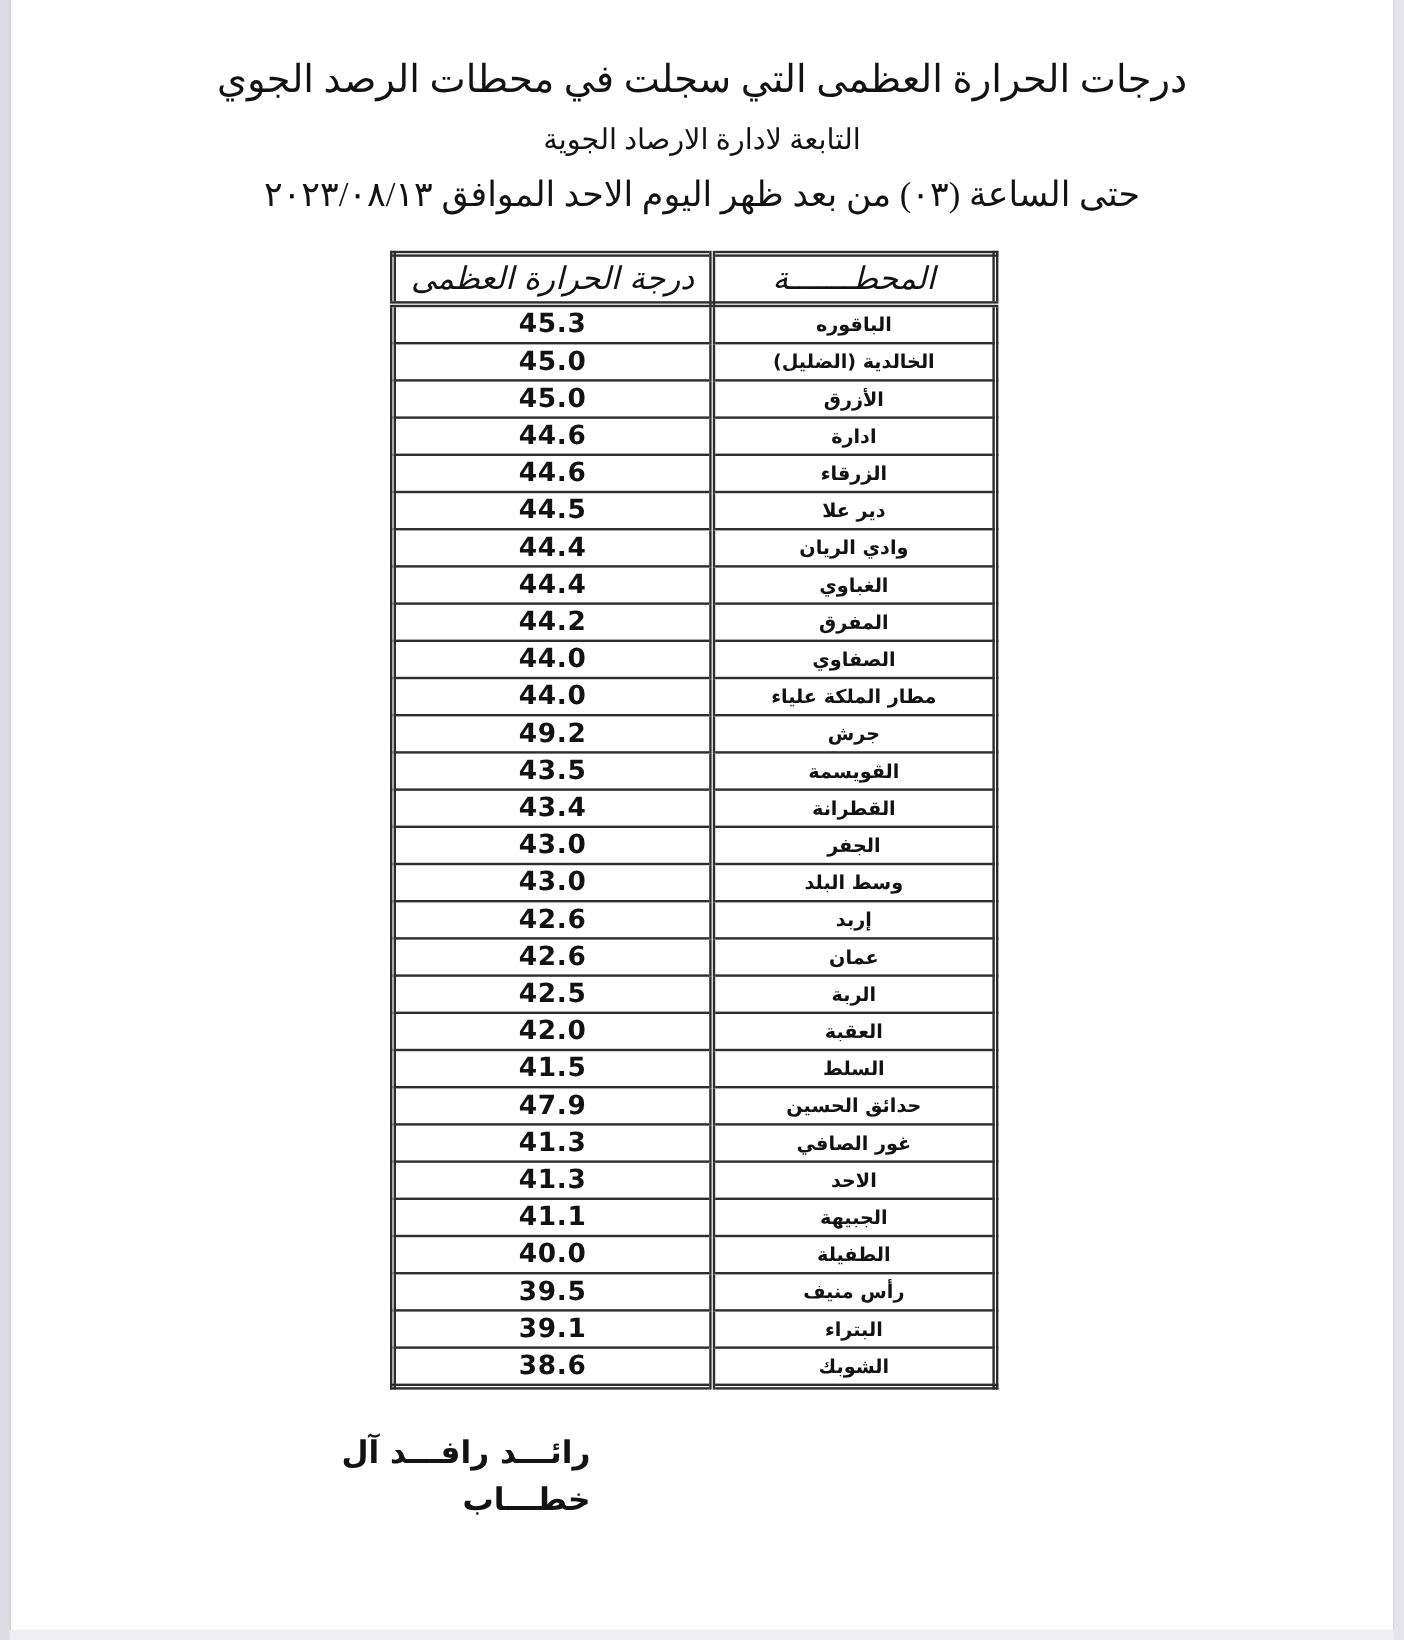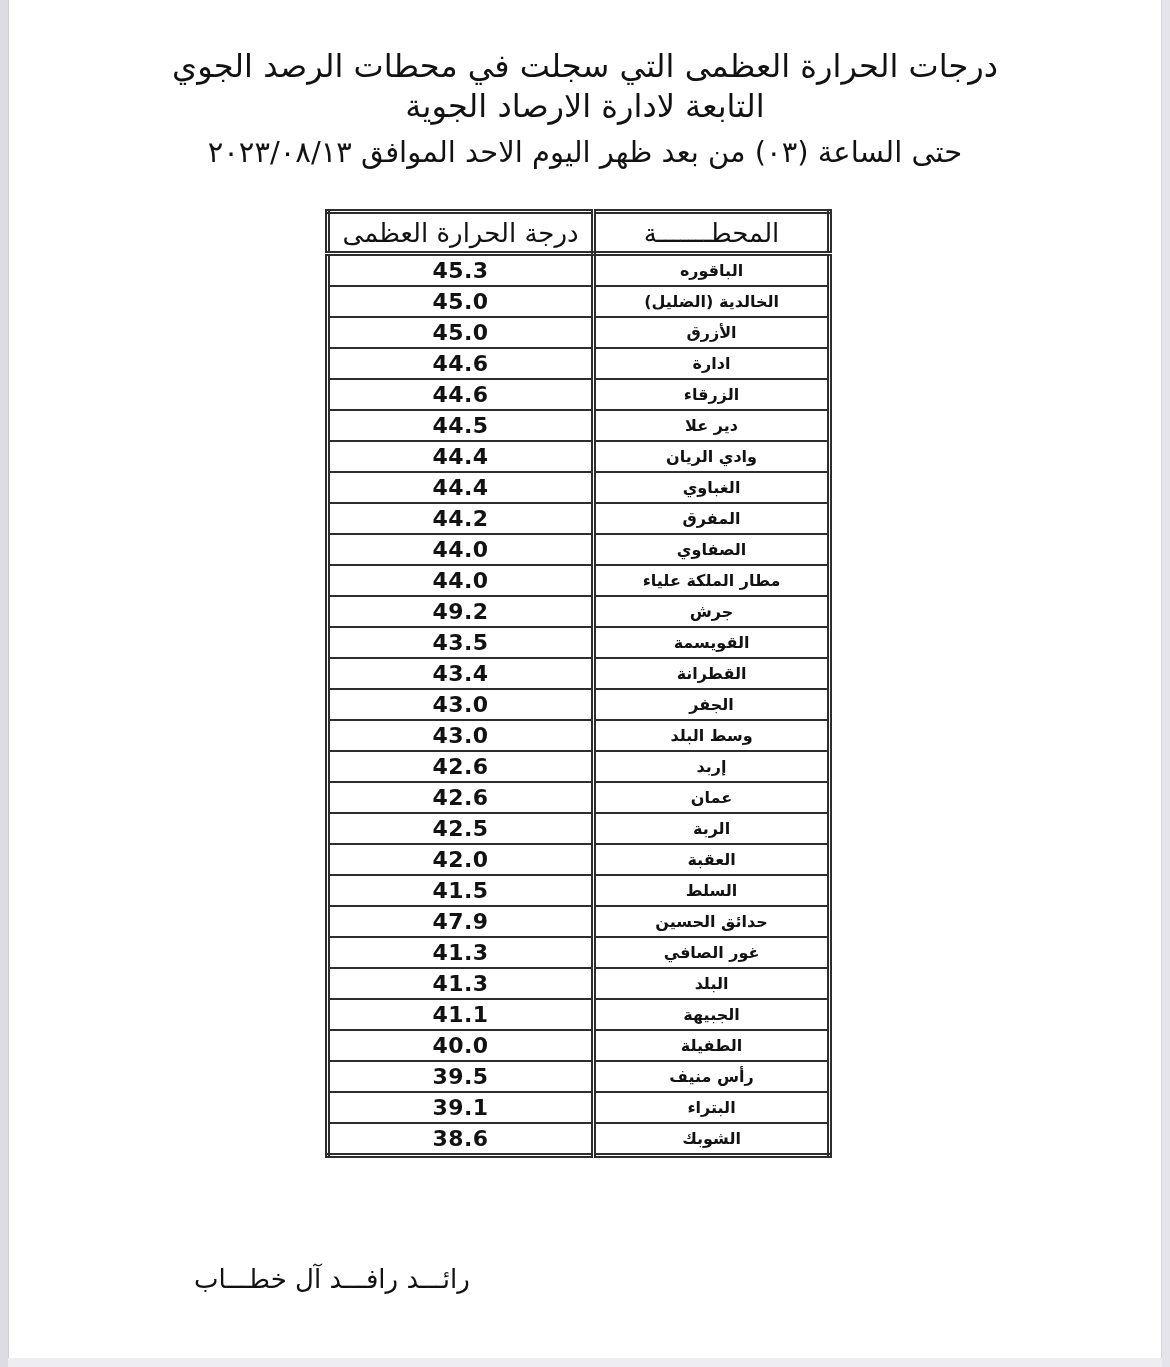--- a/index.html
+++ b/index.html
@@ -10,64 +10,65 @@
     color: #121212;
     position: relative;
     overflow: hidden;
   }
   .edge-left  { position:absolute; left:0; top:0; width:8px; height:1367px; background:#dcdce2; border-right:1px solid #cdced6; }
   .edge-right { position:absolute; right:0; top:0; width:8px; height:1367px; background:#e4e4ea; border-left:1px solid #d4d5dc; }
   .edge-bottom{ position:absolute; left:8px; right:8px; bottom:0; height:9px; background:#ededf2; }
 
   .title-block {
     position: absolute; top: 44px; left: 20px; right: 20px;
-    text-align: center; direction: rtl;
+    text-align: center; direction: rtl; font-family: Liberation Serif, serif;
   }
   .title-line-1 { font-size: 32px; line-height: 44px; font-weight: 500; }
-  .title-line-2 { font-size: 32px; line-height: 36px; }
+  .title-line-2 { font-size: 24px; line-height: 36px; margin-top: 11px; }
   .title-line-3 { font-size: 29px; line-height: 36px; margin-top: 10px; }
 
   table.temps {
     position: absolute; left: 325px; top: 209px;
     width: 507px;
     border-collapse: collapse;
     border: 5px double #2d2d2d;
     direction: rtl;
     table-layout: fixed;
     background: #fff;
   }
   table.temps th {
     height: 37px;
     border-bottom: 5px double #2d2d2d;
     font-weight: normal;
     font-size: 26px;
     text-align: center;
     vertical-align: middle;
     padding: 0;
+    font-style: italic;
   }
   table.temps th:first-child,
   table.temps td:first-child {
     border-left: 5px double #2d2d2d; 
   }
   table.temps col.station-col { width: 47%; }
   table.temps col.temp-col    { width: 53%; }
   table.temps td {
     height: 29px;
     border-top: 2px solid #2d2d2d;
     text-align: center;
     vertical-align: middle;
     font-weight: bold;
     padding: 0;
   }
   td.station-cell { font-size: 16px; }
   td.temp-cell    { font-size: 22px; letter-spacing: 0.5px; }
 
   .signature-block {
-    position: absolute; left: 172px; top: 1260px; width: 320px;
-    text-align: center; direction: rtl; font-weight: normal;
+    position: absolute; left: 172px; top: 1192px; width: 320px;
+    direction: rtl; font-weight: bold;
   }
   .sig-name  { font-size: 26px; line-height: 39px; }
   .sig-title { font-size: 25px; line-height: 39px; }
 </style>
 </head>
 <body>
 
 <div class="edge-left"></div>
 <div class="edge-right"></div>
 <div class="edge-bottom"></div>
@@ -176,21 +177,21 @@
       </tr>
       <tr>
         <td class="station-cell">حدائق الحسين</td>
         <td class="temp-cell">47.9</td>
       </tr>
       <tr>
         <td class="station-cell">غور الصافي</td>
         <td class="temp-cell">41.3</td>
       </tr>
       <tr>
-        <td class="station-cell">البلد</td>
+        <td class="station-cell">الاحد</td>
         <td class="temp-cell">41.3</td>
       </tr>
       <tr>
         <td class="station-cell">الجبيهة</td>
         <td class="temp-cell">41.1</td>
       </tr>
       <tr>
         <td class="station-cell">الطفيلة</td>
         <td class="temp-cell">40.0</td>
       </tr>

